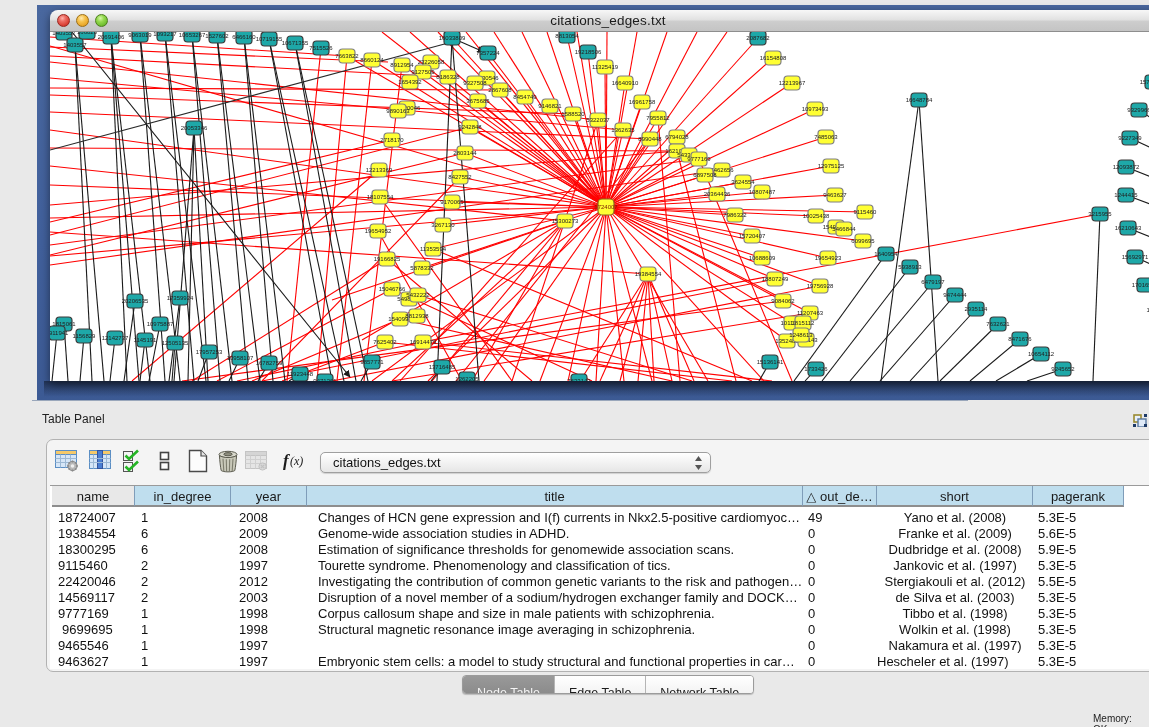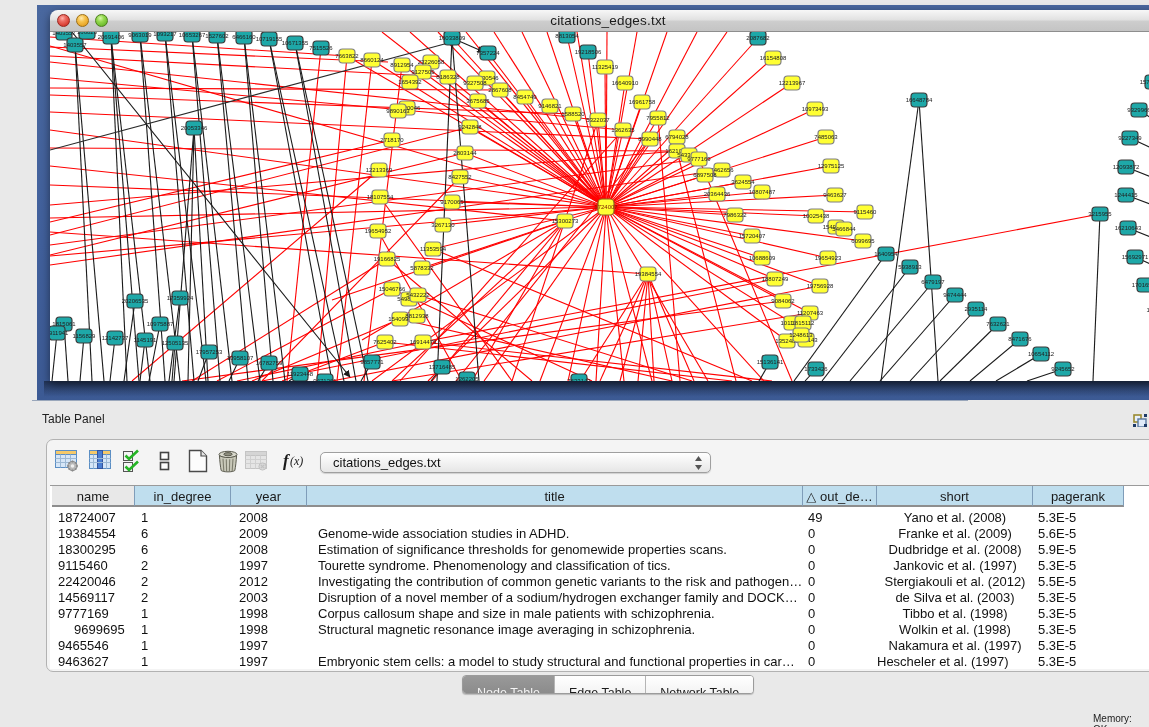--- a/index.html
+++ b/index.html
@@ -621,34 +621,35 @@
           <div class="hc" style="left:2px;width:83px;background:#e8e8e8">name</div>
 <div class="hc" style="left:85px;width:96px;background:#bfdeee">in_degree</div>
 <div class="hc" style="left:181px;width:76px;background:#bfdeee">year</div>
 <div class="hc" style="left:257px;width:496px;background:#bfdeee">title</div>
 <div class="hc" style="left:753px;width:74px;background:#bfdeee">△ out_de…</div>
 <div class="hc" style="left:827px;width:156px;background:#bfdeee">short</div>
 <div class="hc" style="left:983px;width:91px;background:#bfdeee">pagerank</div>
 <div class="rowtxt" style="left:8px;top:24px">18724007</div>
 <div class="rowtxt" style="left:91px;top:24px">1</div>
 <div class="rowtxt" style="left:189px;top:24px">2008</div>
+<div class="rowtxt" style="left:268px;top:24px">Changes of HCN gene expression and I(f) currents in Nkx2.5-positive cardiomyoc…</div>
 <div class="rowtxt" style="left:758px;top:24px">49</div>
 <div class="rowtxt" style="left:827px;width:156px;top:24px;text-align:center">Yano et al. (2008)</div>
 <div class="rowtxt" style="left:988px;top:24px">5.3E-5</div>
 <div class="rowtxt" style="left:8px;top:40px">19384554</div>
 <div class="rowtxt" style="left:91px;top:40px">6</div>
 <div class="rowtxt" style="left:189px;top:40px">2009</div>
 <div class="rowtxt" style="left:268px;top:40px">Genome-wide association studies in ADHD.</div>
 <div class="rowtxt" style="left:758px;top:40px">0</div>
 <div class="rowtxt" style="left:827px;width:156px;top:40px;text-align:center">Franke et al. (2009)</div>
 <div class="rowtxt" style="left:988px;top:40px">5.6E-5</div>
 <div class="rowtxt" style="left:8px;top:56px">18300295</div>
 <div class="rowtxt" style="left:91px;top:56px">6</div>
 <div class="rowtxt" style="left:189px;top:56px">2008</div>
-<div class="rowtxt" style="left:268px;top:56px">Estimation of significance thresholds for genomewide properties scans.</div>
+<div class="rowtxt" style="left:268px;top:56px">Estimation of significance thresholds for genomewide association scans.</div>
 <div class="rowtxt" style="left:758px;top:56px">0</div>
 <div class="rowtxt" style="left:827px;width:156px;top:56px;text-align:center">Dudbridge et al. (2008)</div>
 <div class="rowtxt" style="left:988px;top:56px">5.9E-5</div>
 <div class="rowtxt" style="left:8px;top:72px">9115460</div>
 <div class="rowtxt" style="left:91px;top:72px">2</div>
 <div class="rowtxt" style="left:189px;top:72px">1997</div>
 <div class="rowtxt" style="left:268px;top:72px">Tourette syndrome. Phenomenology and classification of tics.</div>
 <div class="rowtxt" style="left:758px;top:72px">0</div>
 <div class="rowtxt" style="left:827px;width:156px;top:72px;text-align:center">Jankovic et al. (1997)</div>
 <div class="rowtxt" style="left:988px;top:72px">5.3E-5</div>
@@ -666,21 +667,21 @@
 <div class="rowtxt" style="left:758px;top:104px">0</div>
 <div class="rowtxt" style="left:827px;width:156px;top:104px;text-align:center">de Silva et al. (2003)</div>
 <div class="rowtxt" style="left:988px;top:104px">5.3E-5</div>
 <div class="rowtxt" style="left:8px;top:120px">9777169</div>
 <div class="rowtxt" style="left:91px;top:120px">1</div>
 <div class="rowtxt" style="left:189px;top:120px">1998</div>
 <div class="rowtxt" style="left:268px;top:120px">Corpus callosum shape and size in male patients with schizophrenia.</div>
 <div class="rowtxt" style="left:758px;top:120px">0</div>
 <div class="rowtxt" style="left:827px;width:156px;top:120px;text-align:center">Tibbo et al. (1998)</div>
 <div class="rowtxt" style="left:988px;top:120px">5.3E-5</div>
-<div class="rowtxt" style="left:24px;top:136px">9699695</div>
+<div class="rowtxt" style="left:12px;top:136px">9699695</div>
 <div class="rowtxt" style="left:91px;top:136px">1</div>
 <div class="rowtxt" style="left:189px;top:136px">1998</div>
 <div class="rowtxt" style="left:268px;top:136px">Structural magnetic resonance image averaging in schizophrenia.</div>
 <div class="rowtxt" style="left:758px;top:136px">0</div>
 <div class="rowtxt" style="left:827px;width:156px;top:136px;text-align:center">Wolkin et al. (1998)</div>
 <div class="rowtxt" style="left:988px;top:136px">5.3E-5</div>
 <div class="rowtxt" style="left:8px;top:152px">9465546</div>
 <div class="rowtxt" style="left:91px;top:152px">1</div>
 <div class="rowtxt" style="left:189px;top:152px">1997</div>
 <div class="rowtxt" style="left:758px;top:152px">0</div>

